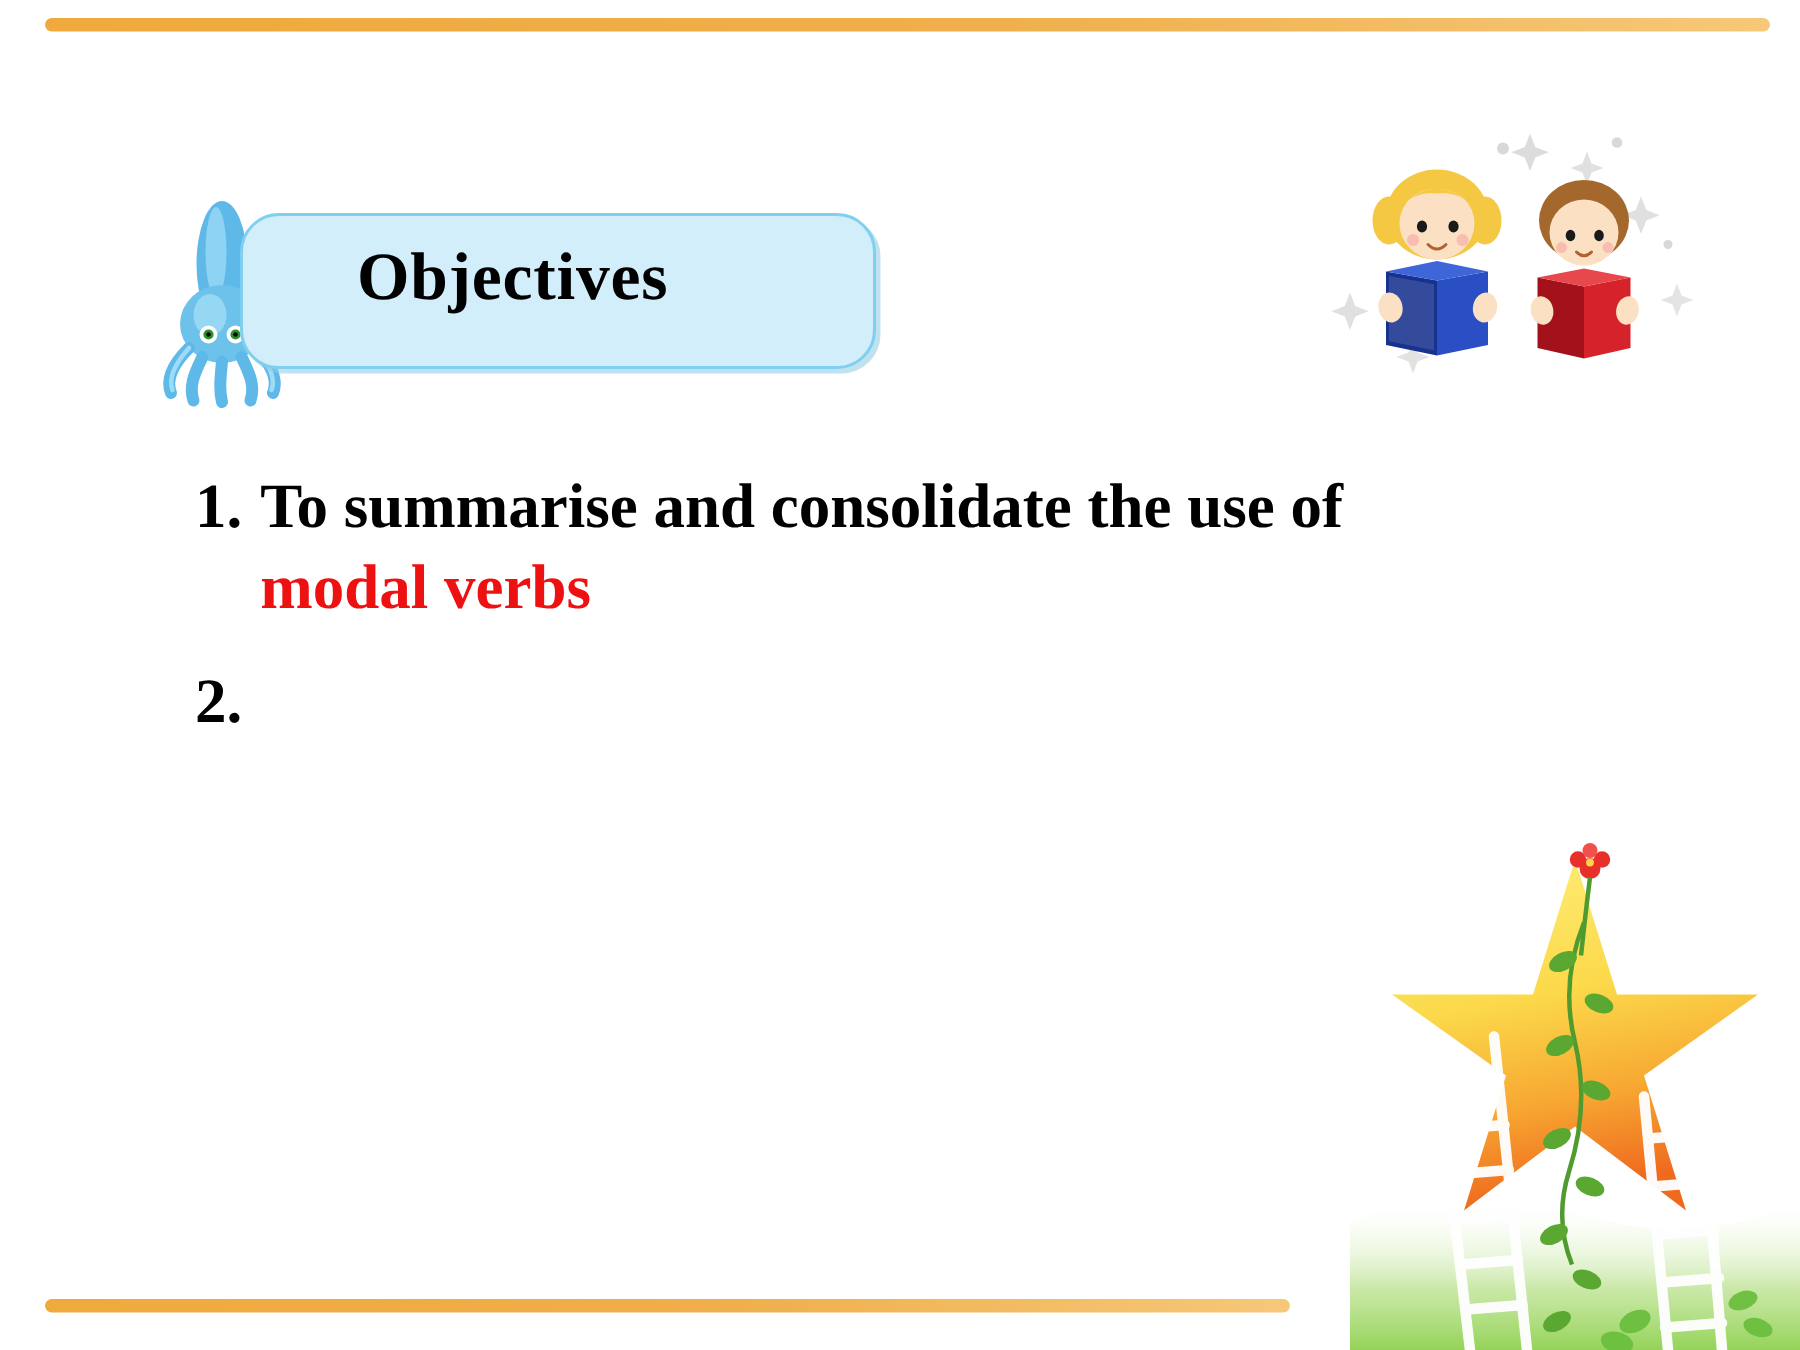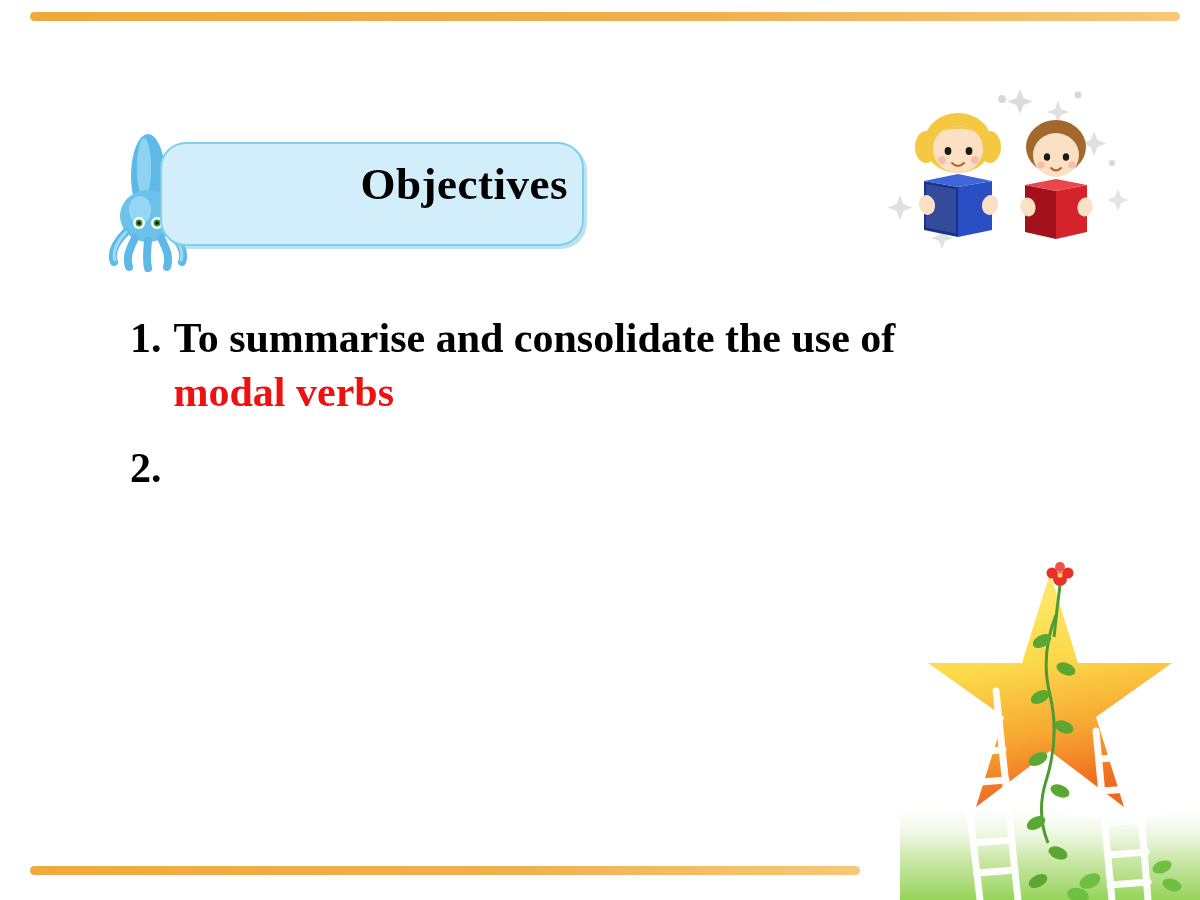--- a/index.html
+++ b/index.html
@@ -53,21 +53,20 @@
   }
   .title-text {
     position: absolute;
     left: 238px;
     top: 158px;
     width: 330px;
     font-size: 45px;
     font-weight: bold;
     color: #000000;
     letter-spacing: 0.5px;
-    text-align: right;
   }
 
   
   .octopus {
     position: absolute;
     left: 98px;
     top: 128px;
     width: 110px;
     height: 145px;
   }

